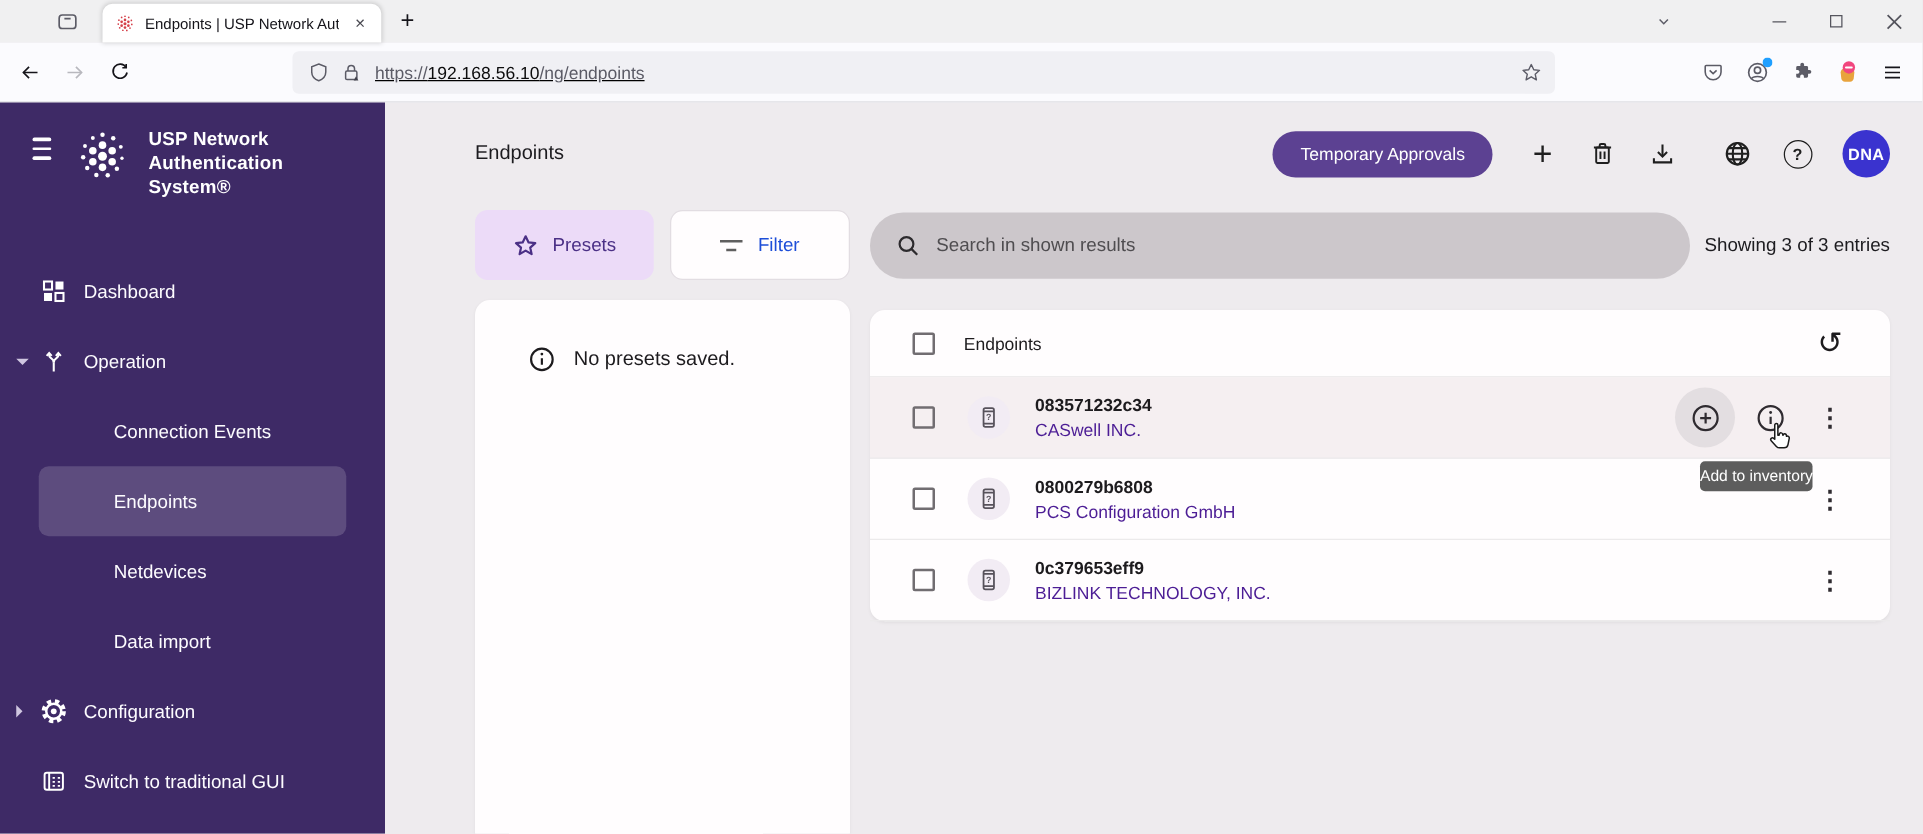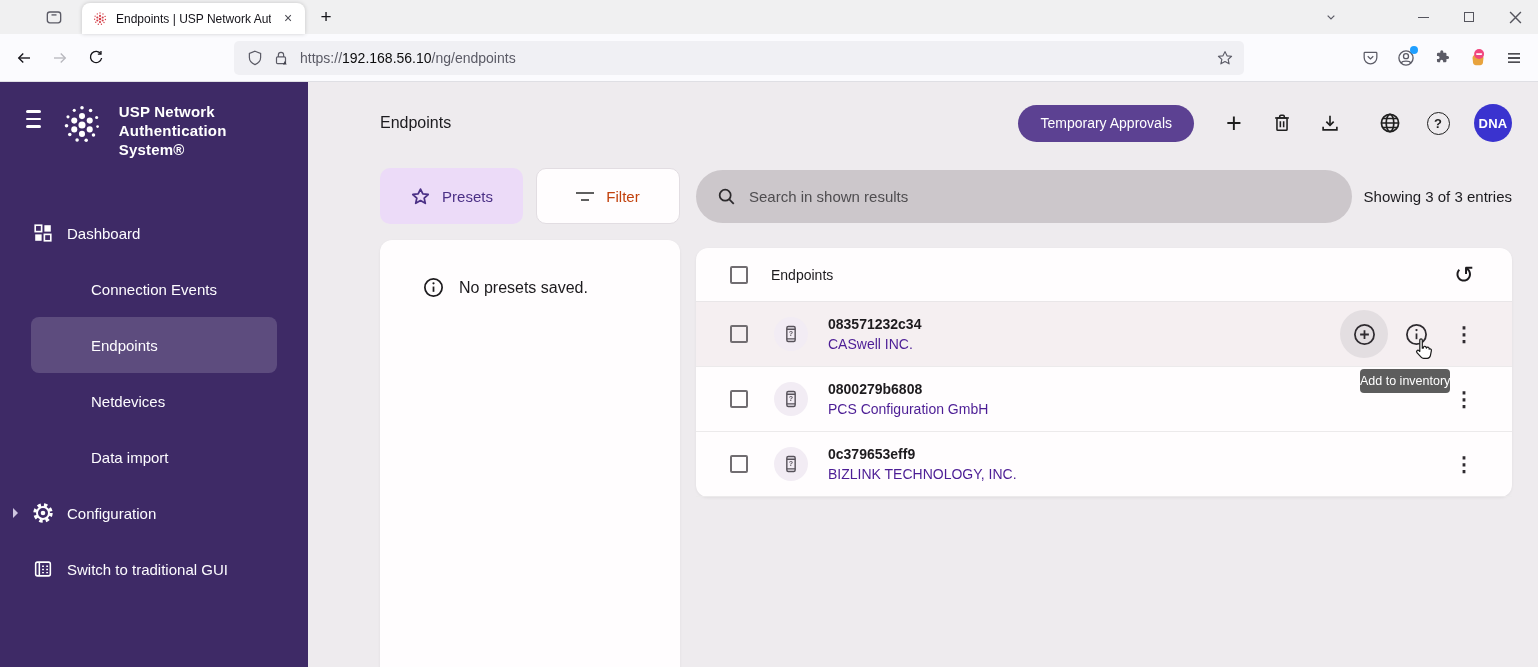--- a/index.html
+++ b/index.html
@@ -16,21 +16,21 @@
   .tab-close { font-size:14px; color:#4a4a52; width:18px; height:18px; line-height:17px; text-align:center; border-radius:3px; }
   .newtab-btn { width:30px; height:30px; margin:0 0 2px 6px; font-size:19px; font-weight:300; color:#15141a; }
   .tabstrip-right { position:absolute; right:0; top:0; height:34px; display:flex; align-items:center; }
   .tabs-dropdown { width:34px; height:30px; display:flex; align-items:center; justify-content:center; margin-right:52px; }
   .win-btn { width:46px; height:34px; display:flex; align-items:center; justify-content:center; }
   .win-min-glyph { width:11px; height:0; border-top:1.6px solid #55555e; display:block; }
   .win-max-glyph { width:10px; height:10px; border:1.4px solid #55555e; display:block; }
 
   .toolbar { height:48px; background:#fbfbfe; border-bottom:1px solid #dfdfe4; display:flex; align-items:center; padding:0 8px; }
   .nav-btn { width:32px; height:32px; display:flex; align-items:center; justify-content:center; border-radius:4px; margin-right:4px; }
-  .urlbar { width:1010px; height:34px; background:#f0f0f4; border-radius:5px; display:flex; align-items:center; padding:0 10px 0 12px; margin-left:118px; }
+  .urlbar { width:1010px; height:34px; background:#f0f0f4; border-radius:5px; display:flex; align-items:center; padding:0 10px 0 12px; margin-left:118px;text-decoration:underline; }
   .urlbar-text { font-size:14px; color:#5b5b66; margin-left:10px; flex:1; white-space:nowrap; overflow:hidden; }
   .urlbar-text .host { color:#0c0c0d; }
   .toolbar-right { display:flex; align-items:center; margin-left:auto; }
   .tb-icon { width:32px; height:32px; display:flex; align-items:center; justify-content:center; border-radius:4px; margin-left:4px; position:relative; }
 
   
   .app { display:flex; height:585px;gap:40px; }
 
   
   .sidebar { width:308px; background:#3e2a66; color:#ffffff; flex-shrink:0; display:flex; flex-direction:column; }
@@ -55,21 +55,21 @@
   .header-actions { margin-left:auto; display:flex; align-items:center; }
   .pill-btn { height:37px; border-radius:19px; background:#5c4192; color:#fff; font-size:14px; padding:0 22px; margin-left:14px; }
   .hicon-btn { width:40px; height:40px; display:flex; align-items:center; justify-content:center; border-radius:50%; margin-left:8px; color:#1f1f1f; }
   .hicon-btn.gap { margin-left:20px; }
   .plus-glyph { font-size:27px; font-weight:300; color:#1f1f1f; line-height:1; }
   .help-circle { width:23px; height:23px; border:1.7px solid #1f1f1f; border-radius:50%; font-size:13px; font-weight:bold; color:#1f1f1f; display:flex; align-items:center; justify-content:center; }
   .avatar { width:38px; height:38px; border-radius:50%; background:#3a33cf; color:#fff; font-size:13px; font-weight:bold; display:flex; align-items:center; justify-content:center; margin-left:16px; letter-spacing:.3px; }
 
   .filter-row { display:flex; align-items:center; margin-top:4px; flex-shrink:0; }
   .presets-btn { width:143px; height:56px; border-radius:10px; background:#ecdbf8; color:#4b3086; font-size:15px; display:flex; align-items:center; justify-content:center; gap:11px; }
-  .filter-btn { width:144px; height:56px; border-radius:10px; background:#fffdfe; border:1px solid #e2dde2; color:#c2410c; font-size:15px; display:flex; align-items:center; justify-content:center; gap:12px; margin-left:13px; }
+  .filter-btn { width:144px; height:56px; border-radius:10px; background:#fffdfe; border:1px solid #e2dde2; color:#1d4ed8; font-size:15px; display:flex; align-items:center; justify-content:center; gap:12px; margin-left:13px; }
   .filter-glyph { display:flex; flex-direction:column; gap:5px; align-items:center; }
   .filter-glyph i { display:block; height:0; border-top:2px solid #5f5f5f; }
   .filter-glyph i:nth-child(1){ width:18px; }
   .filter-glyph i:nth-child(2){ width:8px; }
   .searchbar { flex:1; height:53px; border-radius:27px; background:#ccc7cb; display:flex; align-items:center; padding:0 20px; margin-left:16px; }
   .searchbar input { border:none; background:transparent; outline:none; font-size:15px; color:#3c3a3d; margin-left:12px; width:100%; font-family:inherit; }
   .searchbar input::placeholder { color:#4f4d50; opacity:1; }
   .results-summary { font-size:15px; color:#1c1b1f; margin-left:12px; white-space:nowrap; }
 
   .content-row { display:flex; align-items:flex-start; margin-top:16px; flex:1; }
@@ -269,20 +269,33 @@
               <g fill="none" stroke="#fff" stroke-width="1.8">
                 <rect x="3.5" y="3.5" width="7" height="7"></rect>
                 <rect x="13.5" y="13.5" width="7" height="7"></rect>
               </g>
               <rect x="13.5" y="3.5" width="7" height="7" fill="#fff"></rect>
               <rect x="3.5" y="13.5" width="7" height="7" fill="#fff"></rect>
             </svg>
         </span>
         <span class="nav-label">Dashboard</span>
       </div>
+      <div class="nav-item">
+        <span class="nav-chev chev-down"></span>
+        <span class="nav-icon">
+          <svg width="22" height="22" viewBox="0 0 24 24" fill="none" stroke="#fff" stroke-width="1.8">
+              <path d="M12 21v-8"></path>
+              <path d="M12 13c0-4-4-3.5-4-6V5.5"></path>
+              <path d="M12 13c0-4 4-3.5 4-6V5.5"></path>
+              <path d="M5.8 7.3L8 4.8l2.2 2.5"></path>
+              <path d="M13.8 7.3L16 4.8l2.2 2.5"></path>
+            </svg>
+        </span>
+        <span class="nav-label">Operation</span>
+      </div>
       <div class="nav-item sub">
         <span class="nav-label">Connection Events</span>
       </div>
       <div class="nav-item sub active">
         <span class="nav-label">Endpoints</span>
       </div>
       <div class="nav-item sub">
         <span class="nav-label">Netdevices</span>
       </div>
       <div class="nav-item sub">

